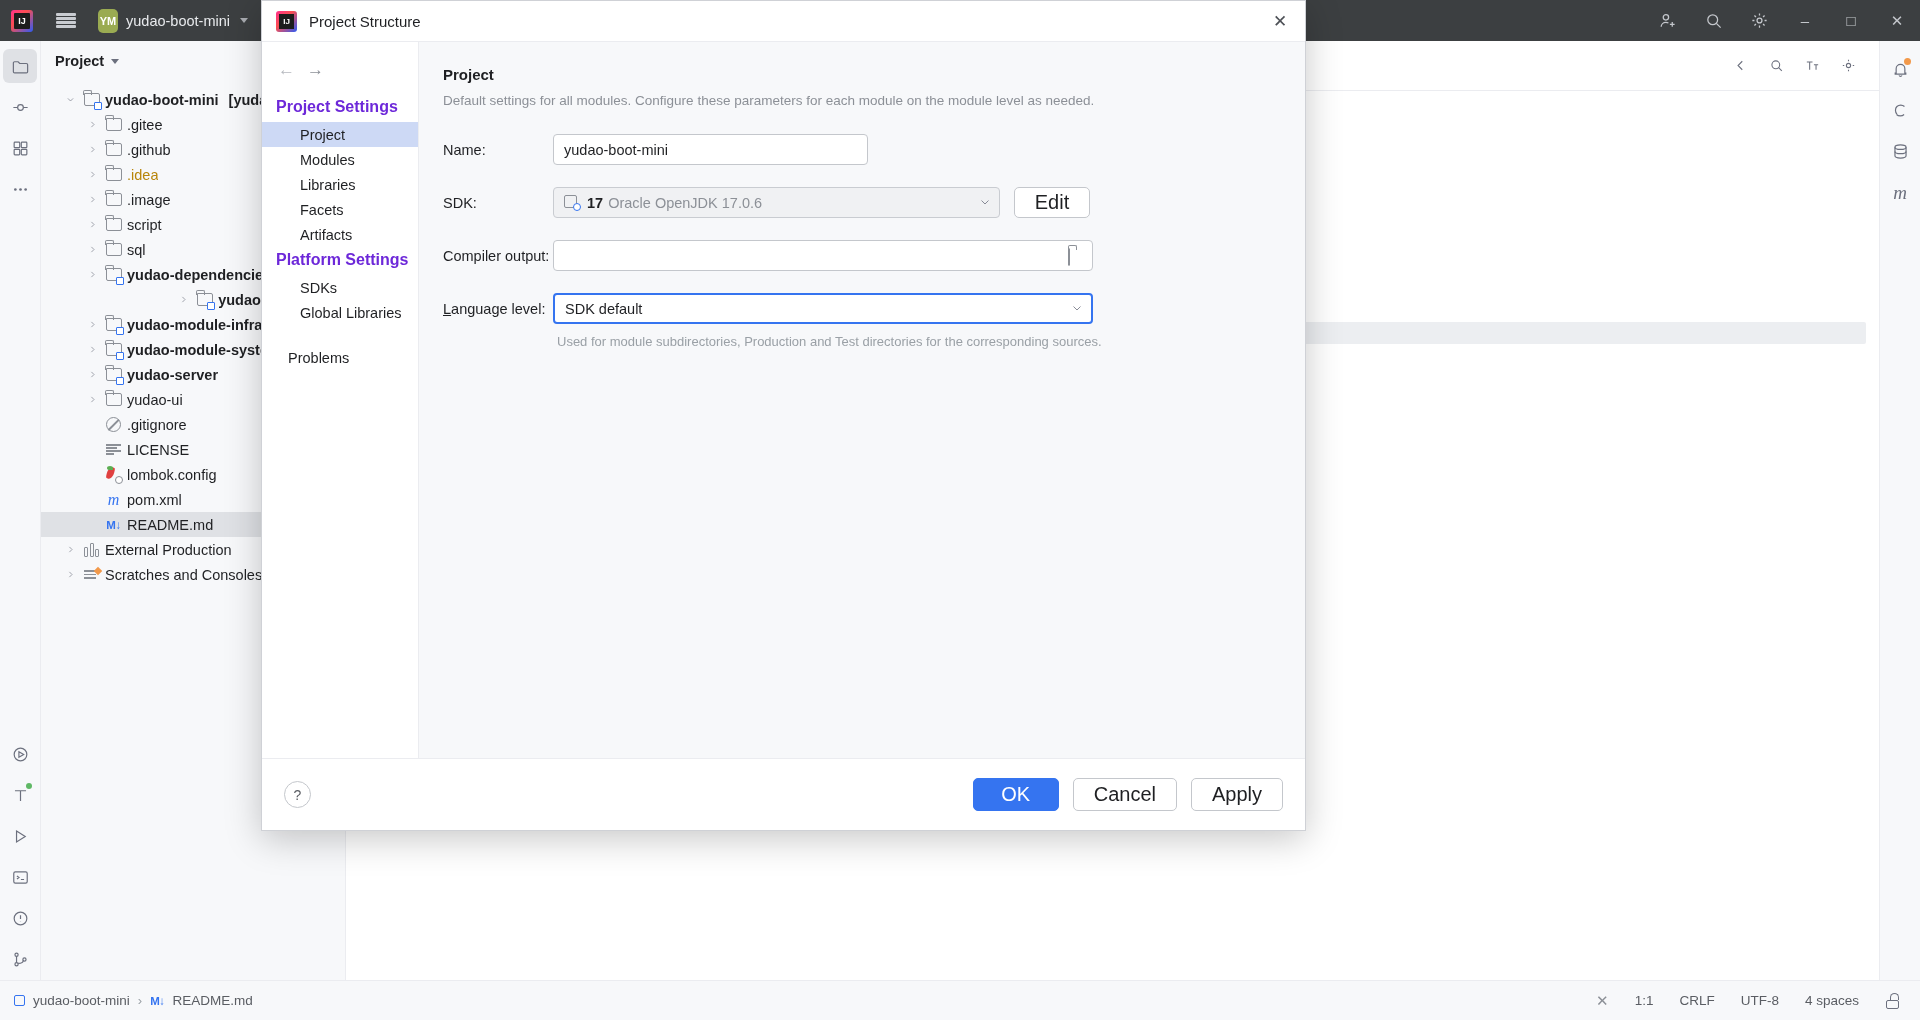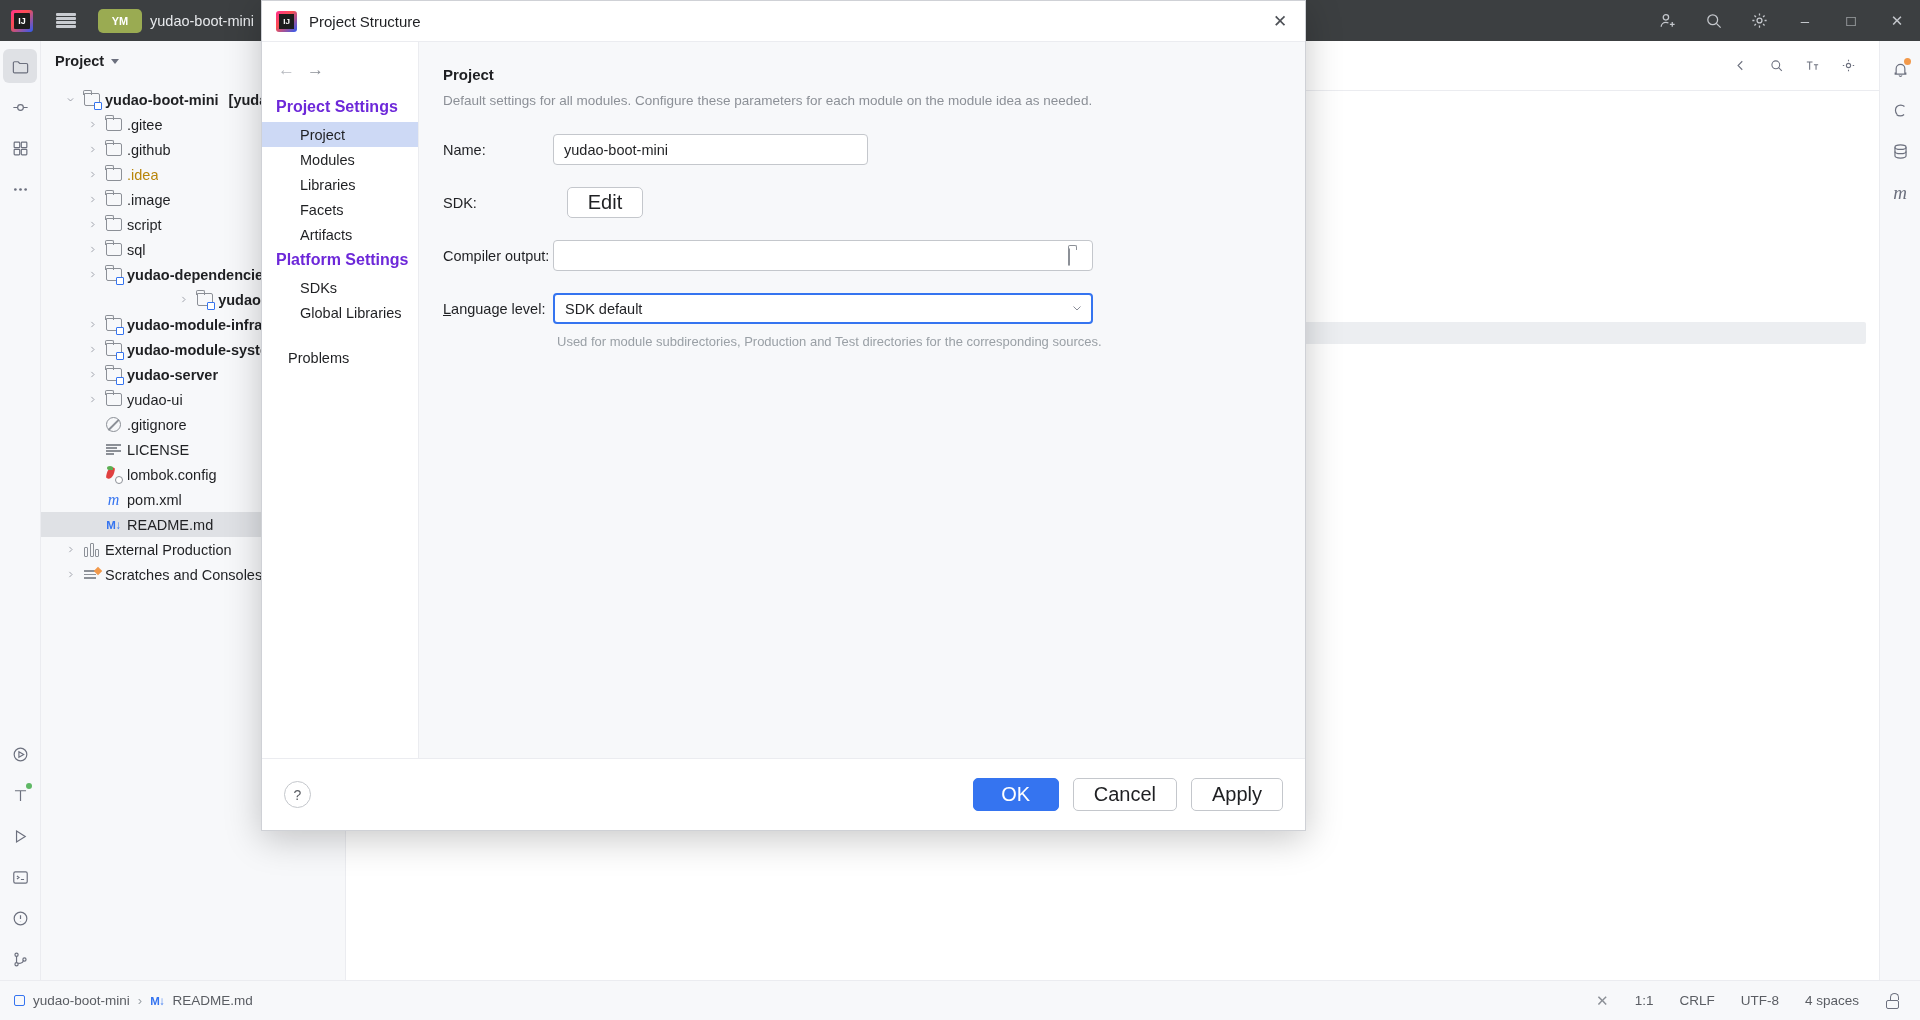--- a/index.html
+++ b/index.html
@@ -28,21 +28,21 @@
   }
   .ij-logo::after {
     content: "IJ"; position: absolute; inset: 3px;
     background: #1c1c1c; color: #fff; font-size: 9px; font-weight: bold;
     display: flex; align-items: center; justify-content: center; border-radius: 1px;
   }
   .burger { width: 20px; height: 15px; display: flex; flex-direction: column; justify-content: space-between; }
   .burger i { display: block; height: 2.5px; background: #c9ccd1; border-radius: 1px; }
   .proj-chip { display: flex; align-items: center; gap: 8px; padding: 0 10px; height: 41px; cursor: default; }
   .proj-badge {
-    width: 44px; height: 24px; border-radius: 5px; background: #9aab52;
+    width: 20px; height: 24px; border-radius: 5px; background: #9aab52;
     color: #fff; font-size: 11px; font-weight: bold;
     display: flex; align-items: center; justify-content: center;
   }
   .proj-name { font-size: 14.5px; color: #e8eaed; }
   .chev-d { width: 0; height: 0; border-left: 4px solid transparent; border-right: 4px solid transparent; border-top: 5px solid #a8abb0; margin-left: 2px; }
   .tb-right { margin-left: auto; display: flex; align-items: center; }
   .tb-btn { width: 46px; height: 41px; display: flex; align-items: center; justify-content: center; cursor: default; }
   .tb-btn svg { width: 19px; height: 19px; stroke: #c4c7cc; fill: none; stroke-width: 1.6; }
   .winbtn { font-size: 15px; color: #c4c7cc; }
 
@@ -693,29 +693,40 @@
             <div class="sec-head">Platform Settings</div>
             <div class="nav-item">SDKs</div>
             <div class="nav-item">Global Libraries</div>
             <div class="nav-gap"></div>
             <div class="nav-item" style="padding-left: 26px;">Problems</div>
           </div>
       </div>
 
       <div id="dlg-main">
         <h2>Project</h2>
-        <div class="subtitle">Default settings for all modules. Configure these parameters for each module on the module idea as needed.</div>
+        <div class="subtitle">Default settings for all modules. Configure these parameters for each module on the module level as needed.</div>
 
         <div class="frow">
           <div class="flabel">Name:</div>
           <div class="finput name">yudao-boot-mini</div>
         </div>
 
         <div class="frow">
           <div class="flabel">SDK:</div>
+          <div class="fcombo">
+            <span class="sdk-ico">
+                <span class="bk"></span>
+                <span class="dot"></span>
+              </span>
+            <span class="sdk-ver">17</span>
+            <span class="sdk-rest">Oracle OpenJDK 17.0.6</span>
+            <span class="arrow"><svg viewBox="0 0 24 24">
+                  <path d="M5 9l7 7 7-7"></path>
+                </svg></span>
+          </div>
           <div class="btn-edit">Edit</div>
         </div>
 
         <div class="frow">
           <div class="flabel">Compiler output:</div>
           <div class="finput compiler">
             <span></span>
             <span class="folder-btn"><span class="f-folder"></span></span>
           </div>
         </div>

